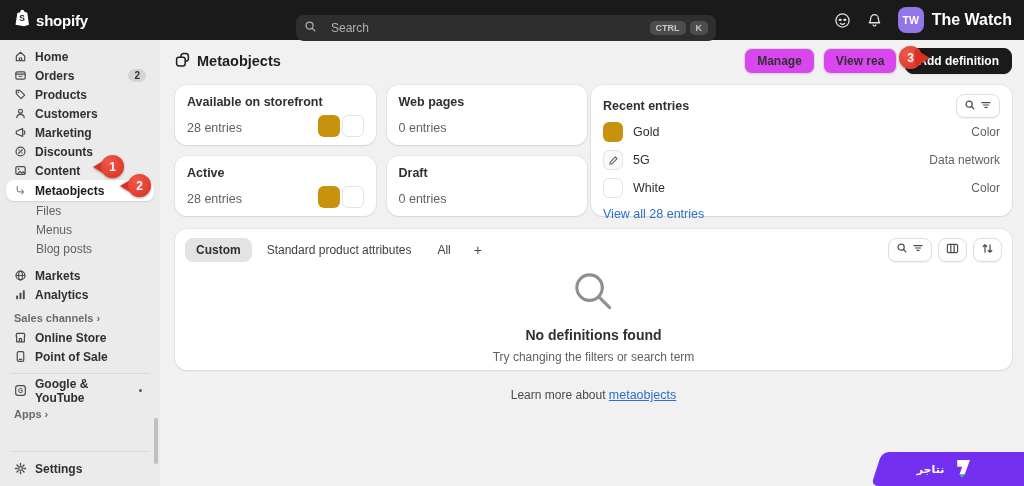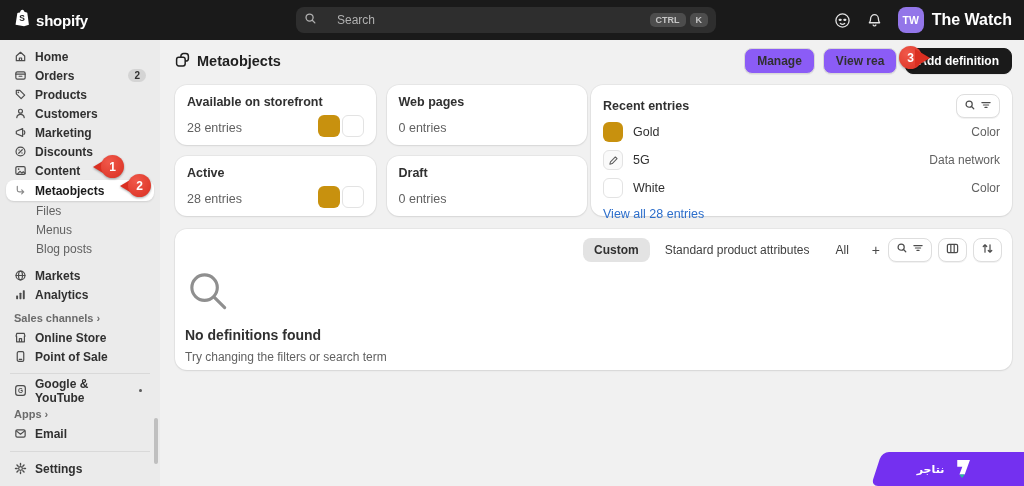--- a/index.html
+++ b/index.html
@@ -8,22 +8,22 @@
   }
   *{box-sizing:border-box;margin:0;padding:0}
   html,body{width:1024px;height:486px;overflow:hidden;
     font-family:"Liberation Sans","DejaVu Sans",sans-serif;background:#f1f1f1;}
   .app{position:relative;width:1024px;height:486px}
 
   
   .topbar{position:relative;height:40px;background:#1a1a1a;display:flex;align-items:center}
   .logo{display:flex;align-items:center;gap:6px;margin-left:14px;cursor:pointer}
   .logo-text{color:#fff;font-size:15px;font-weight:700;letter-spacing:-.2px}
-  .searchbar{position:absolute;left:296px;top:7px;width:420px;height:26px;background:#2e2e2e;
-    border-radius:8px;display:flex;align-items:center;padding:0 8px;gap:20px;cursor:text}
+  .searchbar{position:absolute;left:296px;top:15px;width:420px;height:26px;background:#2e2e2e;
+    border-radius:8px;display:flex;align-items:center;padding:0 8px;gap:14px;cursor:text}
   .s-ph{color:#b0b0b0;font-size:12px;flex:1}
   .keys{display:flex;gap:4px}
   kbd{background:#4d4d4d;color:#c6c6c6;font-family:inherit;font-size:9px;font-weight:700;
     padding:2px 6px;border-radius:5px}
   .tb-right{margin-left:auto;display:flex;align-items:center;gap:16px;margin-right:12px}
   .tb-ico{display:inline-flex;cursor:pointer}
   .account{display:flex;align-items:center;gap:8px;cursor:pointer}
   .avatar{width:26px;height:26px;border-radius:8px;background:var(--avatar);color:#fff;
     font-size:10.5px;font-weight:700;display:grid;place-items:center}
   .acct-name{color:#fff;font-size:16px;font-weight:700}
@@ -45,21 +45,21 @@
   .sb-label{font-size:11px;font-weight:600;color:#6b6b6b;margin:8px 14px 4px;cursor:pointer}
   .sb-divider{height:1px;background:#d9d9d9;margin:7px 10px}
   .sb-divider.pin{margin-top:auto}
   .sb-spacer{height:8px}
   .sb-scroll{position:absolute;right:2px;bottom:22px;width:4px;height:46px;background:#bfbfbf;border-radius:2px}
 
   
   .page-header{display:flex;align-items:center;justify-content:space-between;height:30px;margin-bottom:9px}
   .ph-title{display:flex;align-items:center;gap:7px}
   .ph-title h1{font-size:14.5px;font-weight:700;color:#1f1f1f}
-  .btn{font-family:inherit;font-size:12px;font-weight:600;color:#303030;background:#8b5cf6;
+  .btn{font-family:inherit;font-size:12px;font-weight:600;color:#303030;background:#d946ef;
     border:1px solid #d8d8d8;border-radius:8px;height:26px;padding:0 12px;cursor:pointer;
     box-shadow:0 1px 0 rgba(0,0,0,.05)}
   .btn.dark{background:#1a1a1a;color:#fff;border-color:#1a1a1a}
   .ph-actions{display:flex;gap:8px}
 
   
   .card{background:#fff;border-radius:12px;box-shadow:0 0 0 1px rgba(0,0,0,.04),0 1px 2px rgba(0,0,0,.08)}
   .cards-row{display:flex;gap:4px}
   .cards-grid{display:grid;grid-template-columns:1fr 1fr;gap:11px;width:412px}
   .mini-card{height:60px;padding:10px 12px;position:relative}
@@ -82,27 +82,27 @@
   .re-sw.frame{background:#fafafa;border:1px solid #e3e3e3}
   .link{color:var(--link);font-size:12.5px;text-decoration:none;cursor:pointer}
   .re-link{display:inline-block;margin-top:5px}
   .u{text-decoration:underline}
 
   .pill-btn{display:flex;align-items:center;gap:4px;height:24px;padding:0 7px;background:#fff;
     border:1px solid #dedede;border-radius:8px;cursor:pointer;box-shadow:0 1px 0 rgba(0,0,0,.05)}
 
   
   .table-card{margin-top:13px;height:141px;padding:7px 10px}
-  .tabs-row{display:flex;align-items:center;justify-content:flex-end;height:27px}
+  .tabs-row{display:flex;align-items:center;justify-content:space-between;height:27px}
   .tabs{display:flex;align-items:center;gap:4px}
   .tab{font-size:12px;color:#404040;padding:5px 11px;border-radius:8px;cursor:pointer;font-weight:500}
   .tab.active{background:#e3e3e3;color:#303030;font-weight:650}
   .tab-plus{font-size:14px;color:#4a4a4a;padding:2px 8px;cursor:pointer}
   .tab-actions{display:flex;gap:6px}
-  .empty{text-align:left;padding-top:5px}
+  .empty{text-align:center;padding-top:5px}
   .empty h3{font-size:14px;font-weight:700;color:#303030;margin:8px 0 7px}
   .empty p{font-size:12px;color:#616161}
   .learn{text-align:center;margin-top:18px;font-size:12px;color:#4a4a4a}
 
   
   .pointer{position:absolute;display:flex;align-items:center;z-index:60;
     filter:drop-shadow(0 1px 1px rgba(0,0,0,.35))}
   .pnum{width:23px;height:23px;border-radius:50%;color:#fff;font-size:12px;font-weight:700;
     display:grid;place-items:center;
     background:radial-gradient(circle at 35% 30%,#f0584a,var(--red))}
@@ -304,29 +304,20 @@
           <span class="ico">
             <svg viewBox="0 0 14 14" width="13" height="13" fill="none" stroke="#4c4c4c" stroke-width="1.3" stroke-linecap="round" stroke-linejoin="round">
               <rect x="1.8" y="1.8" width="10.4" height="10.4" rx="2.5"></rect>
               <text x="7" y="9.6" font-size="7" font-weight="700" fill="#4c4c4c" stroke="none" text-anchor="middle" font-family="Liberation Sans, sans-serif">G</text>
             </svg>
           </span>
           <span>Google &amp; YouTube</span>
           <span class="sb-dot"></span>
         </div>
         <div class="sb-label">Apps ›</div>
-        <div class="sb-item">
-          <span class="ico">
-            <svg viewBox="0 0 14 14" width="13" height="13" fill="none" stroke="#4c4c4c" stroke-width="1.3" stroke-linecap="round" stroke-linejoin="round">
-              <rect x="2" y="3.2" width="10" height="7.6" rx="1.5"></rect>
-              <path d="M2.5 4.2 7 7.8l4.5-3.6"></path>
-            </svg>
-          </span>
-          <span>Email</span>
-        </div>
         <div class="sb-divider pin"></div>
         <div class="sb-item">
           <span class="ico">
             <svg viewBox="0 0 14 14" width="13" height="13" fill="none" stroke="#4c4c4c" stroke-width="1.3" stroke-linecap="round" stroke-linejoin="round">
               <circle cx="7" cy="7" r="2"></circle>
               <path d="M7 1.6v1.8M7 10.6v1.8M1.6 7h1.8M10.6 7h1.8M3.2 3.2l1.3 1.3M9.5 9.5l1.3 1.3M10.8 3.2 9.5 4.5M4.5 9.5 3.2 10.8" stroke-width="1.5"></path>
             </svg>
           </span>
           <span>Settings</span>
         </div>
@@ -453,20 +444,23 @@
             <svg viewBox="0 0 48 48" width="47" height="47" fill="none" stroke="#8f8f8f" stroke-width="3.2" stroke-linecap="round">
                 <circle cx="20" cy="20" r="13"></circle>
                 <path d="m30 30 10.5 10.5"></path>
               </svg>
           </span>
           <h3>No definitions found</h3>
           <p>Try changing the filters or search term</p>
         </div>
       </section>
 
+      <p class="learn">
+        <span>Learn more about </span><a class="link u">metaobjects</a>
+      </p>
     </main>
   </div>
 
   <div class="pointer p1">
     <span class="tipL"></span>
     <span class="pnum">1</span>
   </div>
   <div class="pointer p2">
     <span class="tipL"></span>
     <span class="pnum">2</span>

